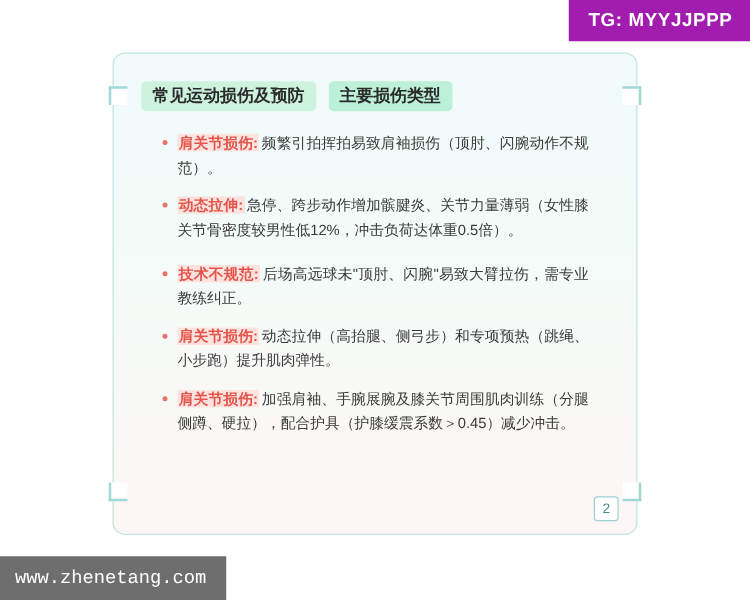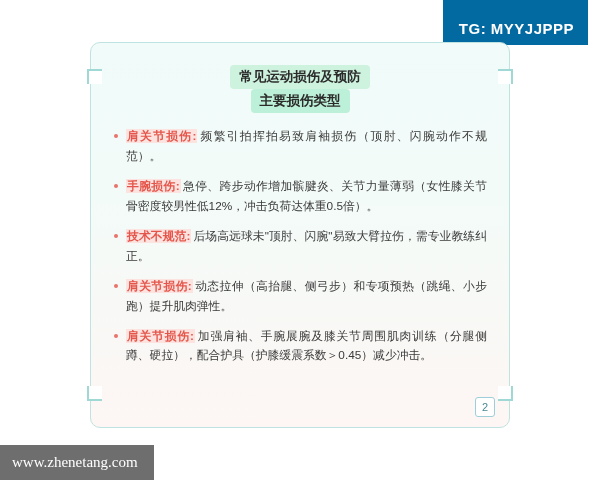--- a/index.html
+++ b/index.html
@@ -12,40 +12,40 @@
     background: #ffffff;
     font-family: "Liberation Sans", sans-serif;
     position: relative;
     overflow: hidden;
   }
 
   
   .tg-badge {
     position: absolute;
     top: 0;
-    right: 12px;
-    background: #0369a1;
+    right: 0;
+    background: #a21caf;
     color: #ffffff;
     font-size: 15px;
     font-weight: bold;
     letter-spacing: 0.5px;
-    padding: 20px 14px 8px 16px;
+    padding: 8px 14px 8px 16px;
     font-family: "Liberation Sans", sans-serif;
   }
 
   
   .site-badge {
     position: absolute;
     left: 0;
     bottom: 0;
     background: #6e6e6e;
     color: #ffffff;
     font-size: 15px;
     padding: 9px 16px 9px 12px;
-    font-family: Liberation Serif, serif;
+    font-family: Liberation Mono, monospace;
   }
 
   
   .card {
     position: absolute;
     left: 90px;
     top: 42px;
     width: 420px;
     height: 386px;
     background: linear-gradient(180deg, #f0fbfa 0%, #f3fbf8 40%, #fdf6f4 100%);
@@ -62,43 +62,43 @@
     background: #ffffff;
   }
   .corner.tl { left: -4px; top: 26px; border-right: none; border-bottom: none; }
   .corner.tr { right: -4px; top: 26px; border-left: none; border-bottom: none; }
   .corner.bl { left: -4px; bottom: 26px; border-right: none; border-top: none; }
   .corner.br { right: -4px; bottom: 26px; border-left: none; border-top: none; }
 
   .head-row {
     display: flex;
     align-items: center;
+    gap: 10px;
     margin-bottom: 14px;
-    flex-direction: column;
   }
   .chip {
     display: inline-block;
     font-size: 13.5px;
     font-weight: bold;
     color: #2b2b2b;
     padding: 4px 9px;
     border-radius: 4px;
     line-height: 1.2;
     white-space: nowrap;
   }
   .chip.mint { background: #cdf3df; }
   .chip.mint2 { background: #bdf0d8; text-align: center; }
 
   .section-head {
     margin: 18px 0 10px 0;
   }
 
   ul.bullets {
     list-style: none;
-    margin: 0;
+    margin: 16px;
     padding: 0;
   }
   ul.bullets li {
     position: relative;
     padding-left: 13px;
     margin-bottom: 11px;
     font-size: 11.8px;
     line-height: 1.65;
     color: #3a3a3a;
     text-align: justify;
@@ -152,21 +152,21 @@
   <div class="head-row">
     <span class="chip mint">常见运动损伤及预防</span>
     <span class="chip mint2">主要损伤类型</span>
   </div>
 
   <ul class="bullets">
     <li>
       <span class="term term-hl">肩关节损伤:</span><span>频繁引拍挥拍易致肩袖损伤（顶肘、闪腕动作不规范）。</span>
     </li>
     <li>
-      <span class="term term-hl">手腕损伤:</span><span>急停、跨步动作增加髌腱炎、关节力量薄弱（女性膝关节骨密度较男性低12%，冲击负荷达体重0.5倍）。</span>
+      <span class="term term-hl">动态拉伸:</span><span>急停、跨步动作增加髌腱炎、关节力量薄弱（女性膝关节骨密度较男性低12%，冲击负荷达体重0.5倍）。</span>
     </li>
   </ul>
 
 
   <ul class="bullets">
     <li>
       <span class="term term-hl">技术不规范:</span><span>后场高远球未"顶肘、闪腕"易致大臂拉伤，需专业教练纠正。</span>
     </li>
     <li>
       <span class="term term-hl">肩关节损伤:</span><span>动态拉伸（高抬腿、侧弓步）和专项预热（跳绳、小步跑）提升肌肉弹性。</span>

